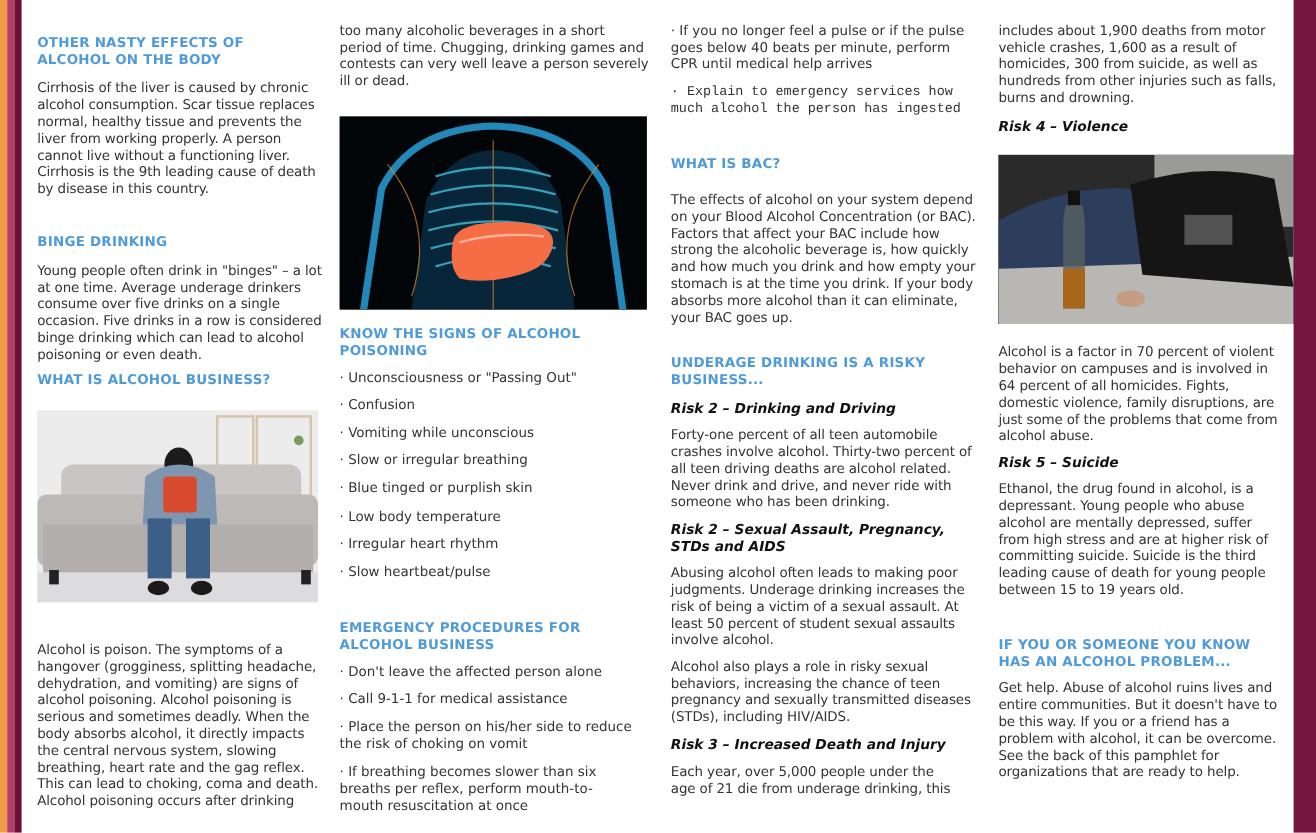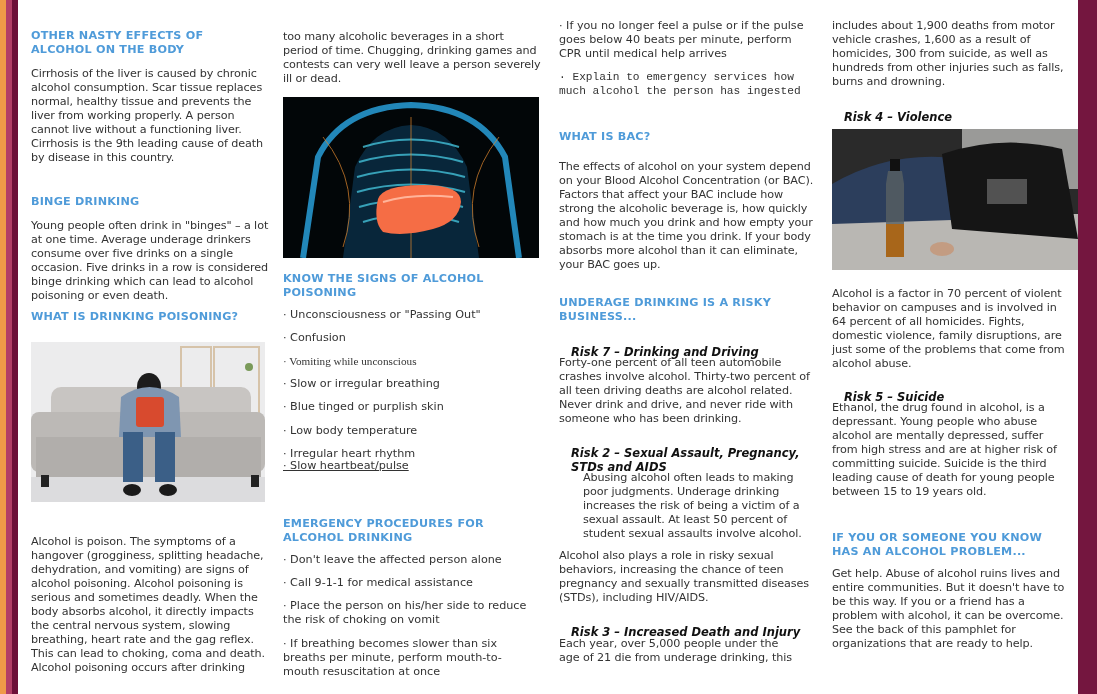--- a/index.html
+++ b/index.html
@@ -10,38 +10,38 @@
   .s2 { left:6px; width:6px; background:#b23e66; }
   .s3 { left:12px; width:6px; background:#6d1038; }
   .rbar { position:absolute; right:0; top:0; width:19px; height:694px; background:#74163f; }
   .col { position:absolute; top:0; }
   .c1 { left:31px; width:238px; }
   .c2 { left:283px; width:258px; }
   .c3 { left:559px; width:258px; }
   .c4 { left:832px; width:238px; }
   .h { position:absolute; color:#4f9bd9; font-weight:bold; font-size:11.2px; line-height:14px; letter-spacing:0.2px; margin:0; }
   .p { position:absolute; font-size:11.2px; line-height:14px; margin:0; color:#333; letter-spacing:-0.1px; }
-  .sub { position:absolute; font-size:11.5px; line-height:14px; font-weight:bold; font-style:italic; color:#111; margin:12px; }
+  .sub { position:absolute; font-size:11.5px; line-height:14px; font-weight:bold; font-style:italic; color:#111; margin:0; }
   .li { position:absolute; font-size:11.2px; line-height:14px; color:#333; margin:0; }
   .img { position:absolute; overflow:hidden; }
 </style>
 </head>
 <body>
 
 <div class="stripe s1"></div>
 <div class="stripe s2"></div>
 <div class="stripe s3"></div>
 <div class="rbar"></div>
 
 <div class="col c1">
   <h2 class="h" style="top:29px;width:232px;">OTHER NASTY EFFECTS OF ALCOHOL ON THE BODY</h2>
   <p class="p" style="top:67px;">Cirrhosis of the liver is caused by chronic alcohol consumption. Scar tissue replaces normal, healthy tissue and prevents the liver from working properly. A person cannot live without a functioning liver. Cirrhosis is the 9th leading cause of death by disease in this country.</p>
   <h2 class="h" style="top:195px;">BINGE DRINKING</h2>
   <p class="p" style="top:219px;">Young people often drink in "binges" – a lot at one time. Average underage drinkers consume over five drinks on a single occasion. Five drinks in a row is considered binge drinking which can lead to alcohol poisoning or even death.</p>
-  <h2 class="h" style="top:310px;">WHAT IS DRINKING POISONING?</h2>
+  <h2 class="h" style="top:310px;">WHAT IS ALCOHOL BUSINESS?</h2>
   <div class="img" style="top:342px;left:0;width:234px;height:160px;background:#e9e9ea;">
     <svg width="234" height="160" viewBox="0 0 234 160">
       <rect width="234" height="160" fill="#ececed"></rect>
       <rect x="150" y="5" width="30" height="60" fill="none" stroke="#d6c3a9" stroke-width="2"></rect>
       <rect x="183" y="5" width="45" height="80" fill="none" stroke="#d6c3a9" stroke-width="2"></rect>
       <circle cx="218" cy="25" r="4" fill="#7a9a5a"></circle>
       <rect x="0" y="135" width="234" height="25" fill="#dcdcde"></rect>
       <rect x="20" y="45" width="200" height="45" rx="10" fill="#c8c5c2"></rect>
       <rect x="0" y="70" width="234" height="60" rx="8" fill="#bcb9b6"></rect>
       <rect x="5" y="95" width="225" height="40" fill="#b1aeab"></rect>
@@ -53,21 +53,21 @@
       <rect x="92" y="90" width="20" height="50" fill="#3b5f87"></rect>
       <rect x="124" y="90" width="20" height="50" fill="#3b5f87"></rect>
       <ellipse cx="101" cy="148" rx="9" ry="6" fill="#1a1a1a"></ellipse>
       <ellipse cx="137" cy="148" rx="9" ry="6" fill="#1a1a1a"></ellipse>
     </svg>
   </div>
   <p class="p" style="top:535px;">Alcohol is poison. The symptoms of a hangover (grogginess, splitting headache, dehydration, and vomiting) are signs of alcohol poisoning. Alcohol poisoning is serious and sometimes deadly. When the body absorbs alcohol, it directly impacts the central nervous system, slowing breathing, heart rate and the gag reflex. This can lead to choking, coma and death. Alcohol poisoning occurs after drinking</p>
 </div>
 
 <div class="col c2">
-  <p class="p" style="top:30px;">too many alcoholic beverages in a short period of time. Chugging, drinking games and contests can very well leave a person severely ill or dead.</p>
+  <p class="p" style="top:19px;">too many alcoholic beverages in a short period of time. Chugging, drinking games and contests can very well leave a person severely ill or dead.</p>
   <div class="img" style="top:97px;left:0;width:256px;height:161px;background:#000;">
     <svg width="256" height="161" viewBox="0 0 256 161">
       <rect width="256" height="161" fill="#020608"></rect>
       <path d="M20 161 L35 60 Q60 10 128 8 Q196 10 222 60 L236 161" fill="none" stroke="#2aa7e6" stroke-width="6" opacity="0.8"></path>
       <path d="M60 161 L72 70 Q90 30 128 28 Q166 30 184 70 L196 161" fill="#0b3550" opacity="0.7"></path>
       <g stroke="#43c0d8" stroke-width="2" fill="none" opacity="0.8">
         <path d="M80 50 Q128 35 176 50"></path>
           <path d="M76 65 Q128 50 180 65"></path>
         <path d="M74 80 Q128 65 182 80"></path>
           <path d="M74 95 Q128 80 182 95"></path>
@@ -79,43 +79,43 @@
           <path d="M216 40 Q176 90 196 150"></path>
         <path d="M128 20 L128 161"></path>
       </g>
       <path d="M95 102 Q100 88 140 88 Q178 88 178 105 Q176 125 150 132 Q120 140 100 135 Q90 125 95 102Z" fill="#f56d45"></path>
       <path d="M100 105 Q130 96 170 100" stroke="#ffb49a" stroke-width="2" fill="none"></path>
     </svg>
   </div>
   <h2 class="h" style="top:272px;width:240px;">KNOW THE SIGNS OF ALCOHOL POISONING</h2>
   <p class="li" style="top:308px;">· Unconsciousness or "Passing Out"</p>
   <p class="li" style="top:331px;">· Confusion</p>
-  <p class="li" style="top:354px;font-family:Liberation Serif, serif;">· Vomiting while unconscious</p>
+  <p class="li" style="top:354px;">· Vomiting while unconscious</p>
   <p class="li" style="top:377px;">· Slow or irregular breathing</p>
   <p class="li" style="top:400px;">· Blue tinged or purplish skin</p>
   <p class="li" style="top:424px;">· Low body temperature</p>
   <p class="li" style="top:447px;">· Irregular heart rhythm</p>
-  <p class="li" style="top:459px;text-decoration:underline;">· Slow heartbeat/pulse</p>
-  <h2 class="h" style="top:517px;width:230px;">EMERGENCY PROCEDURES FOR ALCOHOL DRINKING</h2>
+  <p class="li" style="top:470px;">· Slow heartbeat/pulse</p>
+  <h2 class="h" style="top:517px;width:230px;">EMERGENCY PROCEDURES FOR ALCOHOL BUSINESS</h2>
   <p class="li" style="top:553px;">· Don't leave the affected person alone</p>
   <p class="li" style="top:576px;">· Call 9-1-1 for medical assistance</p>
   <p class="li" style="top:599px;width:248px;">· Place the person on his/her side to reduce the risk of choking on vomit</p>
-  <p class="li" style="top:637px;width:235px;">· If breathing becomes slower than six breaths per minute, perform mouth-to-mouth resuscitation at once</p>
+  <p class="li" style="top:637px;width:235px;">· If breathing becomes slower than six breaths per reflex, perform mouth-to-mouth resuscitation at once</p>
 </div>
 
 <div class="col c3">
   <p class="li" style="top:19px;width:250px;">· If you no longer feel a pulse or if the pulse goes below 40 beats per minute, perform CPR until medical help arrives</p>
   <p class="li" style="top:70px;width:250px;font-family:Liberation Mono, monospace;">· Explain to emergency services how much alcohol the person has ingested</p>
   <h2 class="h" style="top:130px;">WHAT IS BAC?</h2>
   <p class="p" style="top:160px;">The effects of alcohol on your system depend on your Blood Alcohol Concentration (or BAC). Factors that affect your BAC include how strong the alcoholic beverage is, how quickly and how much you drink and how empty your stomach is at the time you drink. If your body absorbs more alcohol than it can eliminate, your BAC goes up.</p>
   <h2 class="h" style="top:296px;width:220px;">UNDERAGE DRINKING IS A RISKY BUSINESS...</h2>
-  <p class="sub" style="top:333px;">Risk 7 – Drinking and Driving</p>
+  <p class="sub" style="top:333px;">Risk 2 – Drinking and Driving</p>
   <p class="p" style="top:356px;">Forty-one percent of all teen automobile crashes involve alcohol. Thirty-two percent of all teen driving deaths are alcohol related. Never drink and drive, and never ride with someone who has been drinking.</p>
   <p class="sub" style="top:434px;">Risk 2 – Sexual Assault, Pregnancy, STDs and AIDS</p>
-  <p class="p" style="top:471px;margin-left:24px;">Abusing alcohol often leads to making poor judgments. Underage drinking increases the risk of being a victim of a sexual assault. At least 50 percent of student sexual assaults involve alcohol.</p>
+  <p class="p" style="top:471px;">Abusing alcohol often leads to making poor judgments. Underage drinking increases the risk of being a victim of a sexual assault. At least 50 percent of student sexual assaults involve alcohol.</p>
   <p class="p" style="top:549px;">Alcohol also plays a role in risky sexual behaviors, increasing the chance of teen pregnancy and sexually transmitted diseases (STDs), including HIV/AIDS.</p>
   <p class="sub" style="top:613px;">Risk 3 – Increased Death and Injury</p>
   <p class="p" style="top:637px;width:240px;">Each year, over 5,000 people under the age of 21 die from underage drinking, this</p>
 </div>
 
 <div class="col c4">
   <p class="p" style="top:19px;">includes about 1,900 deaths from motor vehicle crashes, 1,600 as a result of homicides, 300 from suicide, as well as hundreds from other injuries such as falls, burns and drowning.</p>
   <p class="sub" style="top:98px;">Risk 4 – Violence</p>
   <div class="img" style="top:129px;left:0;width:246px;height:141px;background:#333;">
     <svg width="246" height="141" viewBox="0 0 246 141">

